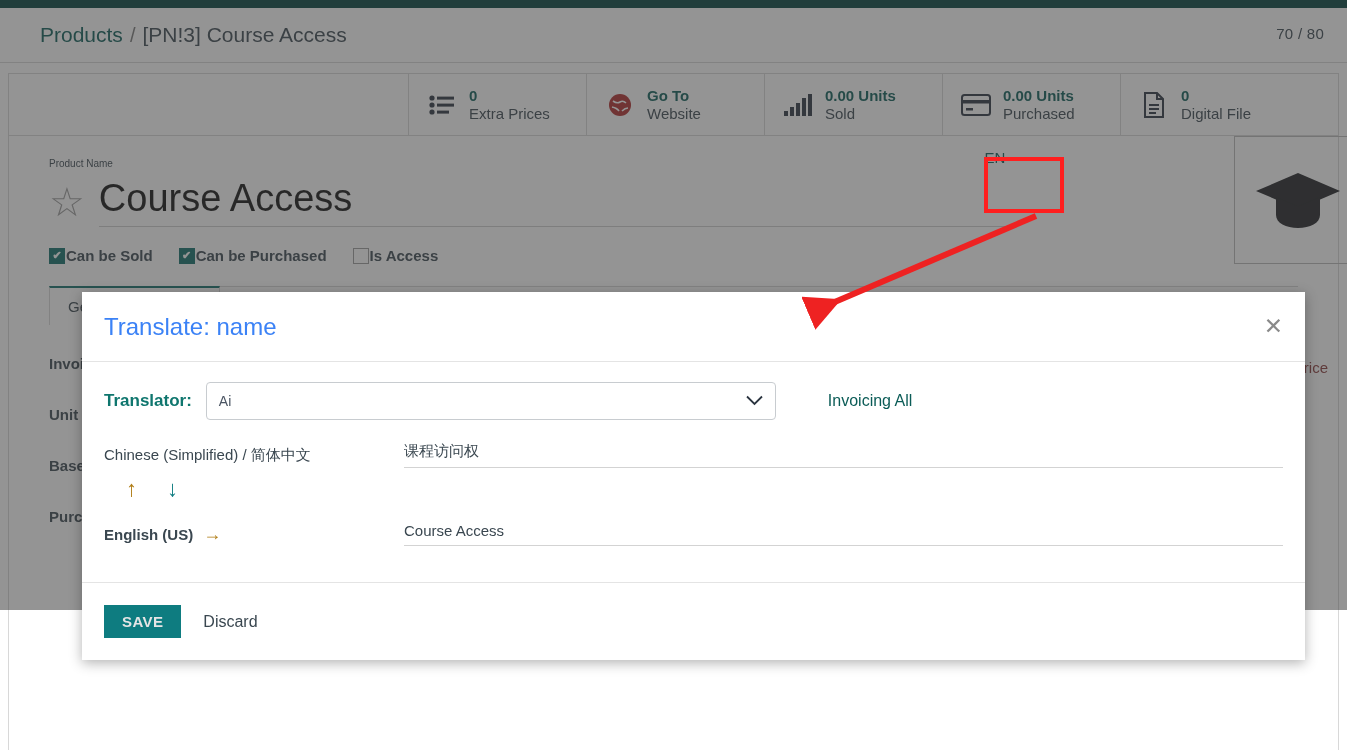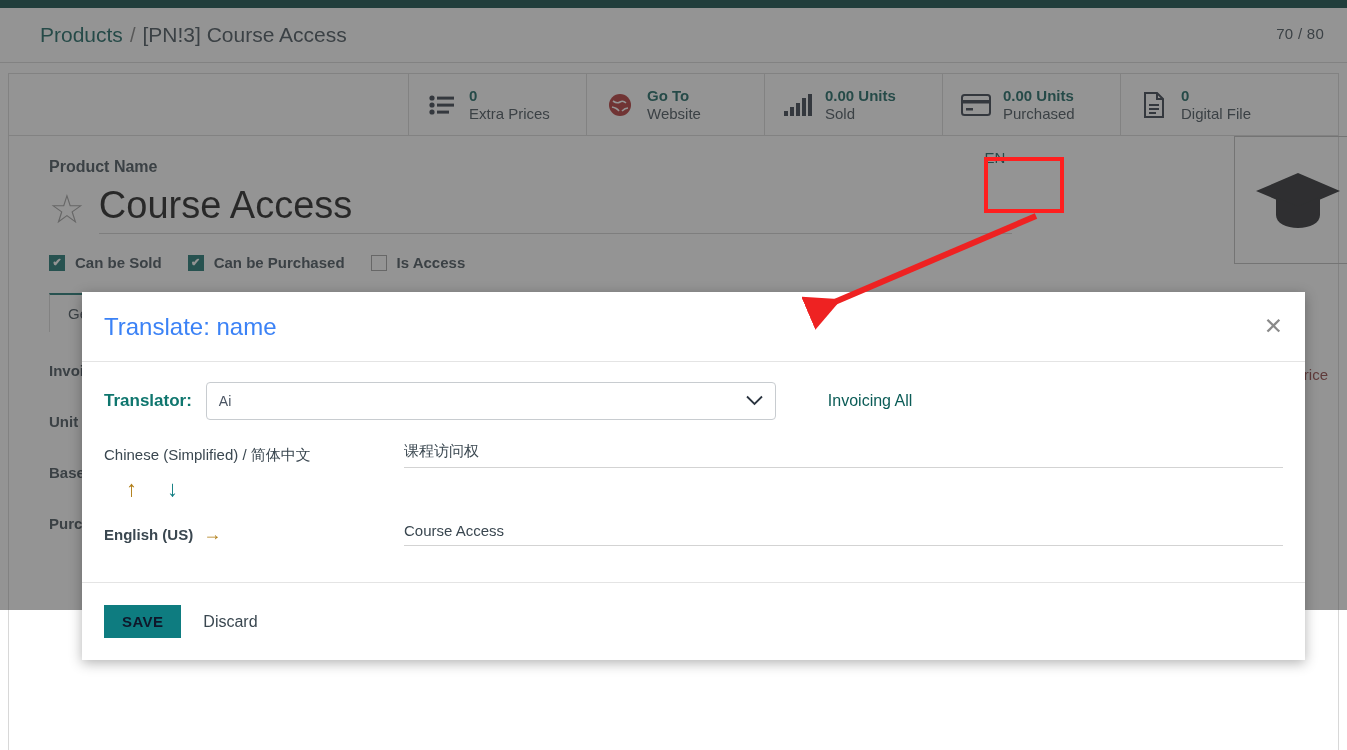--- a/index.html
+++ b/index.html
@@ -76,31 +76,31 @@
     min-width: 178px;
   }
   .stat:last-child { border-right: none; }
   .stat-icon { width: 30px; height: 28px; display: flex; align-items: center; justify-content: center; }
   .stat-text { display: flex; flex-direction: column; line-height: 1.18; }
   .stat-val { color: #0b5c57; font-size: 15px; font-weight: 700; }
   .stat-lbl { color: #3a4750; font-size: 15px; }
 
   
   .form-body { padding: 22px 40px 0 40px; position: relative; }
-  .lbl-small { font-size: 16px; font-weight: 700; color: #3a4750; }
+  .lbl-small { font-size: 10px; font-weight: 400; color: #3a4750; }
   .title-row { display: flex; align-items: center; gap: 14px; margin-top: 8px; }
   .star { color: #9a9a9a; font-size: 40px; line-height: 1; }
   .prod-name {
     font-size: 38px; color: #111; font-weight: 300;
     border-bottom: 1px solid #cfcfcf;
     padding-right: 660px; padding-bottom: 6px;
     white-space: nowrap;
   }
   .chk-row { display: flex; gap: 26px; margin-top: 20px; align-items: center; }
-  .chk { display: flex; align-items: center; gap: 10px; font-size: 15px; font-weight: 700; color: #3a4750; cursor: pointer;}
+  .chk { display: flex; align-items: center; gap: 1px; font-size: 15px; font-weight: 700; color: #3a4750; cursor: pointer;}
   .box {
     width: 16px; height: 16px; border: 1px solid #9b9b9b; background: #fff;
     display: inline-flex; align-items: center; justify-content: center;
   }
   .box.on { background: #0e6e68; border-color: #0e6e68; }
   .box.on::after {
     content: "✔"; color: #fff; font-size: 11px; line-height: 1;
   }
 
   .lang-badge {
@@ -189,21 +189,21 @@
   .ar { font-size: 22px; line-height: 1; cursor: pointer; font-weight: bold;}
   .ar.up { color: #b07d16; }
   .ar.down { color: #0e7c80; }
   .ar.right { color: #b07d16; font-size: 18px; }
 
   .dlg-foot {
     height: 78px; border-top: 1px solid #e4e4e4;
     display: flex; align-items: center; padding: 0 22px; gap: 22px;
   }
   .btn-save {
-    background: #0e7c80; color: #0f172a; border: none;
+    background: #0e7c80; color: #e5e5e5; border: none;
     padding: 8px 18px; font-size: 15px; font-weight: 700;
     letter-spacing: .4px; cursor: pointer;
   }
   .btn-discard { color: #3a4750; font-size: 16px; cursor: pointer; }
 
   
   .anno-box {
     position: absolute; left: 984px; top: 157px;
     width: 80px; height: 56px;
     border: 4px solid #ff1f1f;

